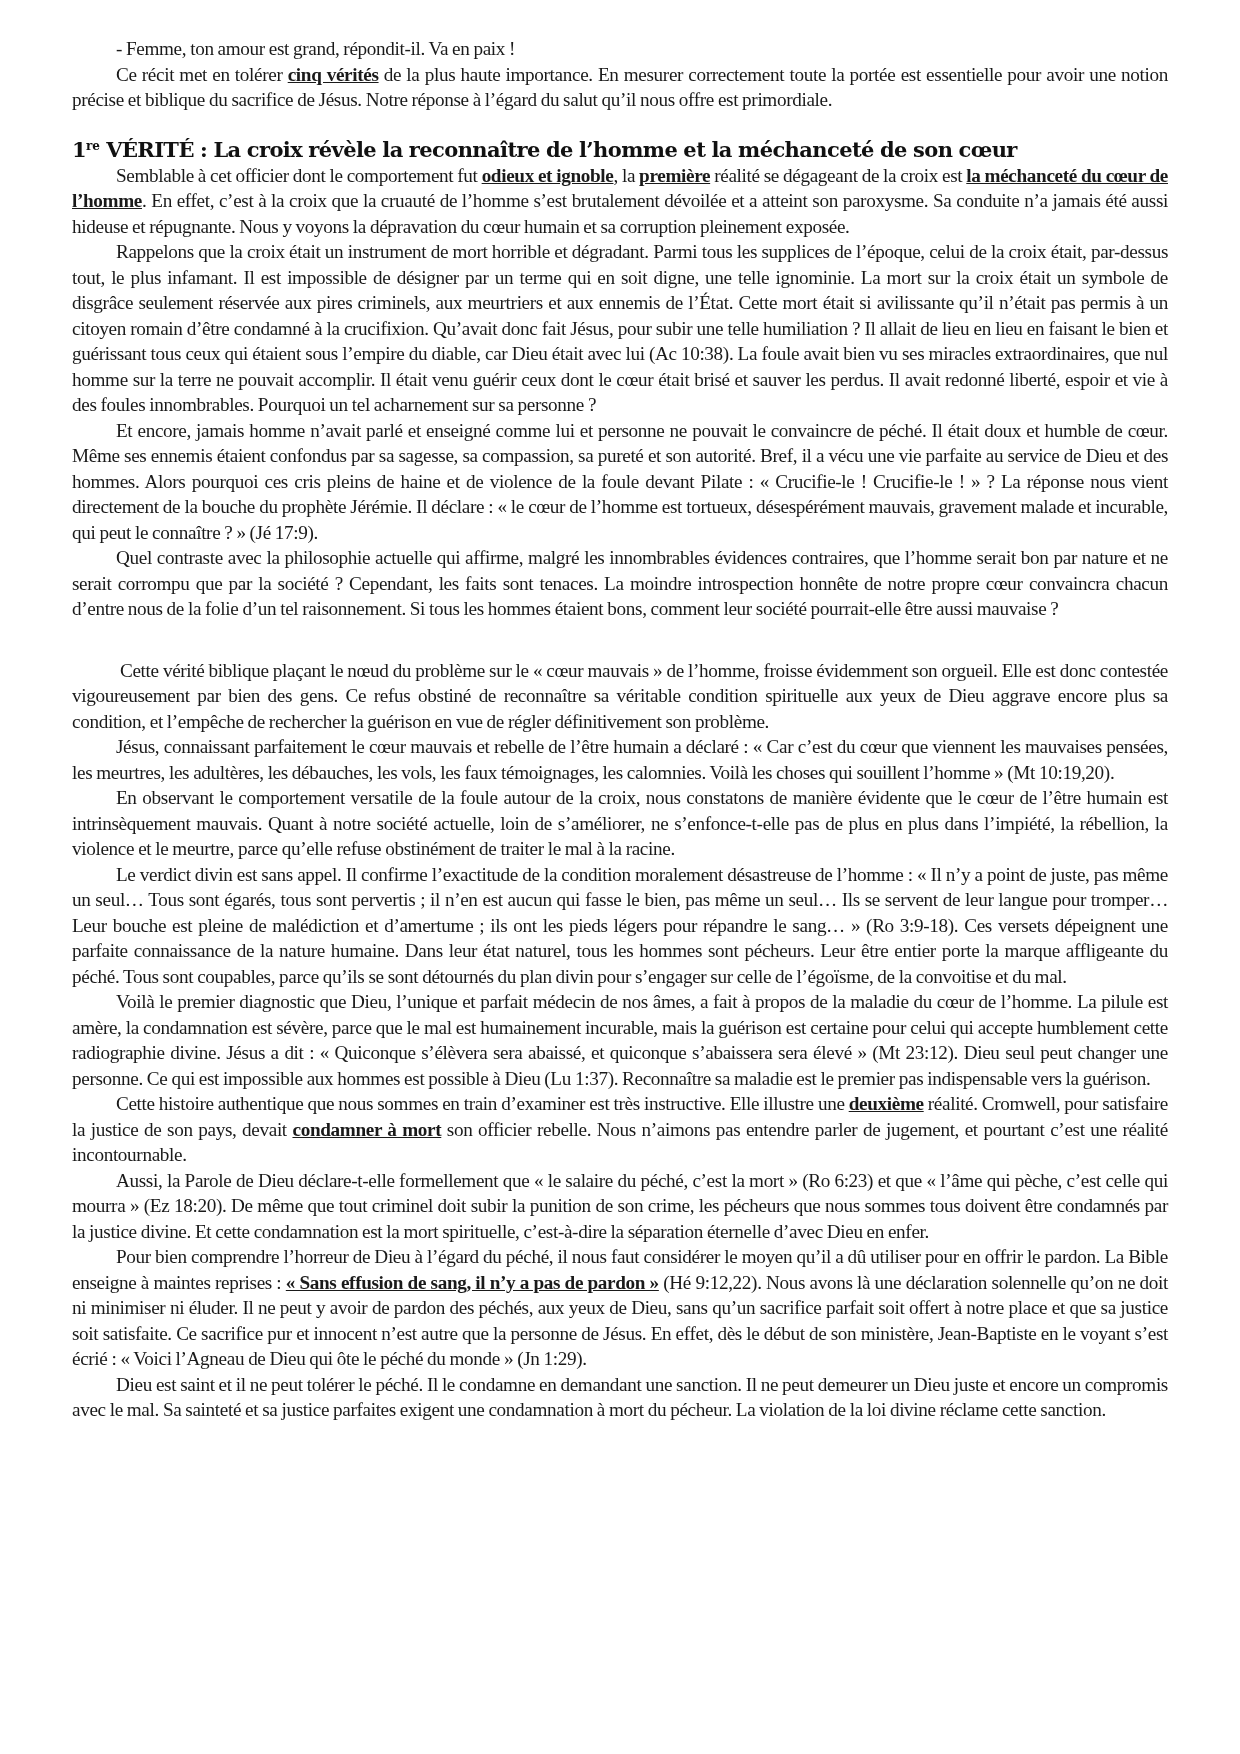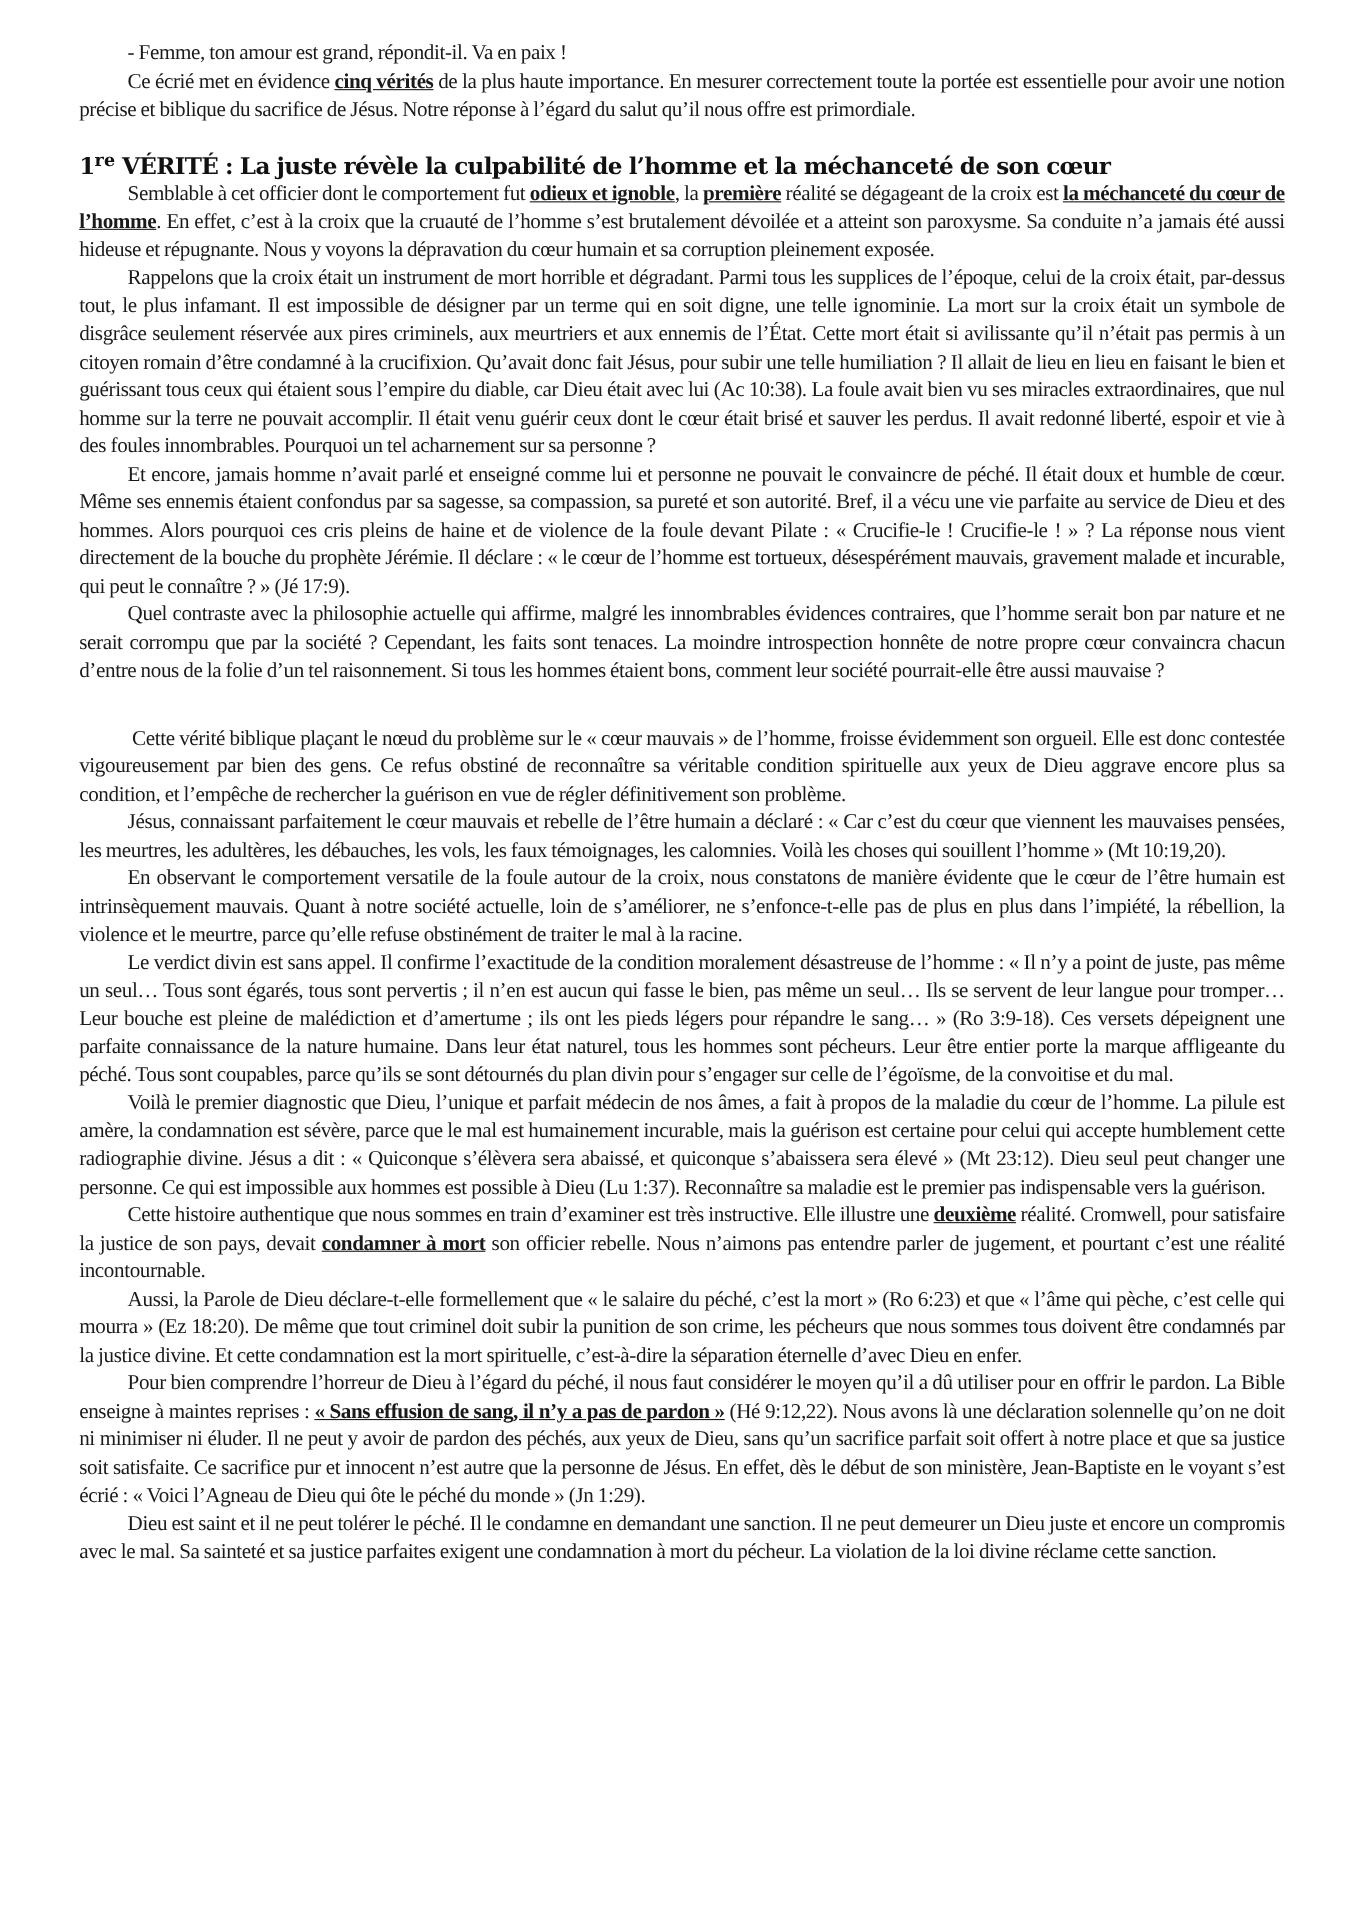--- a/index.html
+++ b/index.html
@@ -12,35 +12,35 @@
   }
   .para { margin: 0; text-indent: 44px; }
   .para.extra { text-indent: 48px; margin-top: 36px; }
   .para .b { font-weight: bold; text-decoration: underline; }
   .heading {
     margin: 20px 0 0 0;
     font-family: "DejaVu Serif", "Liberation Serif", serif;
     font-weight: bold; font-size: 21px; line-height: 26px; letter-spacing: -0.6px;
     text-align: left; color: #111;
   }
-  .heading sup { font-size: 16px; vertical-align: 7px; letter-spacing: 0; }
+  .heading sup { font-size: 12px; vertical-align: 7px; letter-spacing: 0; }
   .section { margin: 0; }
   .intro { margin-bottom: 0; }
 </style>
 </head>
 <body>
 
 <div class="page">
   <div class="intro" id="intro">
       <p class="para"><span>- Femme, ton amour est grand, répondit-il. Va en paix !</span></p>
-      <p class="para"><span>Ce écrié met en évidence </span><span class="b">cinq vérités</span><span> de la plus haute importance. En mesurer correctement toute la portée est essentielle pour avoir une notion précise et biblique du sacrifice de Jésus. Notre réponse à l’égard du salut qu’il nous offre est primordiale.</span></p>
+      <p class="para"><span>Ce récit met en tolérer </span><span class="b">cinq vérités</span><span> de la plus haute importance. En mesurer correctement toute la portée est essentielle pour avoir une notion précise et biblique du sacrifice de Jésus. Notre réponse à l’égard du salut qu’il nous offre est primordiale.</span></p>
     </div>
   <div id="sections">
       <div class="section">
-        <h2 class="heading"><span>1</span><sup>re</sup><span> VÉRITÉ : La juste révèle la culpabilité de l’homme et la méchanceté de son cœur</span></h2>
+        <h2 class="heading"><span>1</span><sup>re</sup><span> VÉRITÉ : La croix révèle la reconnaître de l’homme et la méchanceté de son cœur</span></h2>
         <p class="para"><span>Semblable à cet officier dont le comportement fut </span><span class="b">odieux et ignoble</span><span>, la </span><span class="b">première</span><span> réalité se dégageant de la croix est </span><span class="b">la méchanceté du cœur de l’homme</span><span>. En effet, c’est à la croix que la cruauté de l’homme s’est brutalement dévoilée et a atteint son paroxysme. Sa conduite n’a jamais été aussi hideuse et répugnante. Nous y voyons la dépravation du cœur humain et sa corruption pleinement exposée.</span></p>
         <p class="para"><span>Rappelons que la croix était un instrument de mort horrible et dégradant. Parmi tous les supplices de l’époque, celui de la croix était, par-dessus tout, le plus infamant. Il est impossible de désigner par un terme qui en soit digne, une telle ignominie. La mort sur la croix était un symbole de disgrâce seulement réservée aux pires criminels, aux meurtriers et aux ennemis de l’État. Cette mort était si avilissante qu’il n’était pas permis à un citoyen romain d’être condamné à la crucifixion. Qu’avait donc fait Jésus, pour subir une telle humiliation ? Il allait de lieu en lieu en faisant le bien et guérissant tous ceux qui étaient sous l’empire du diable, car Dieu était avec lui (Ac 10:38). La foule avait bien vu ses miracles extraordinaires, que nul homme sur la terre ne pouvait accomplir. Il était venu guérir ceux dont le cœur était brisé et sauver les perdus. Il avait redonné liberté, espoir et vie à des foules innombrables. Pourquoi un tel acharnement sur sa personne ?</span></p>
         <p class="para"><span>Et encore, jamais homme n’avait parlé et enseigné comme lui et personne ne pouvait le convaincre de péché. Il était doux et humble de cœur. Même ses ennemis étaient confondus par sa sagesse, sa compassion, sa pureté et son autorité. Bref, il a vécu une vie parfaite au service de Dieu et des hommes. Alors pourquoi ces cris pleins de haine et de violence de la foule devant Pilate : « Crucifie-le ! Crucifie-le ! » ? La réponse nous vient directement de la bouche du prophète Jérémie. Il déclare : « le cœur de l’homme est tortueux, désespérément mauvais, gravement malade et incurable, qui peut le connaître ? » (Jé 17:9).</span></p>
         <p class="para"><span>Quel contraste avec la philosophie actuelle qui affirme, malgré les innombrables évidences contraires, que l’homme serait bon par nature et ne serait corrompu que par la société ? Cependant, les faits sont tenaces. La moindre introspection honnête de notre propre cœur convaincra chacun d’entre nous de la folie d’un tel raisonnement. Si tous les hommes étaient bons, comment leur société pourrait-elle être aussi mauvaise ?</span></p>
         <p class="para extra"><span>Cette vérité biblique plaçant le nœud du problème sur le « cœur mauvais » de l’homme, froisse évidemment son orgueil. Elle est donc contestée vigoureusement par bien des gens. Ce refus obstiné de reconnaître sa véritable condition spirituelle aux yeux de Dieu aggrave encore plus sa condition, et l’empêche de rechercher la guérison en vue de régler définitivement son problème.</span></p>
         <p class="para"><span>Jésus, connaissant parfaitement le cœur mauvais et rebelle de l’être humain a déclaré : « Car c’est du cœur que viennent les mauvaises pensées, les meurtres, les adultères, les débauches, les vols, les faux témoignages, les calomnies. Voilà les choses qui souillent l’homme » (Mt 10:19,20).</span></p>
         <p class="para"><span>En observant le comportement versatile de la foule autour de la croix, nous constatons de manière évidente que le cœur de l’être humain est intrinsèquement mauvais. Quant à notre société actuelle, loin de s’améliorer, ne s’enfonce-t-elle pas de plus en plus dans l’impiété, la rébellion, la violence et le meurtre, parce qu’elle refuse obstinément de traiter le mal à la racine.</span></p>
         <p class="para"><span>Le verdict divin est sans appel. Il confirme l’exactitude de la condition moralement désastreuse de l’homme : « Il n’y a point de juste, pas même un seul… Tous sont égarés, tous sont pervertis ; il n’en est aucun qui fasse le bien, pas même un seul… Ils se servent de leur langue pour tromper… Leur bouche est pleine de malédiction et d’amertume ; ils ont les pieds légers pour répandre le sang… » (Ro 3:9-18). Ces versets dépeignent une parfaite connaissance de la nature humaine. Dans leur état naturel, tous les hommes sont pécheurs. Leur être entier porte la marque affligeante du péché. Tous sont coupables, parce qu’ils se sont détournés du plan divin pour s’engager sur celle de l’égoïsme, de la convoitise et du mal.</span></p>
         <p class="para"><span>Voilà le premier diagnostic que Dieu, l’unique et parfait médecin de nos âmes, a fait à propos de la maladie du cœur de l’homme. La pilule est amère, la condamnation est sévère, parce que le mal est humainement incurable, mais la guérison est certaine pour celui qui accepte humblement cette radiographie divine. Jésus a dit : « Quiconque s’élèvera sera abaissé, et quiconque s’abaissera sera élevé » (Mt 23:12). Dieu seul peut changer une personne. Ce qui est impossible aux hommes est possible à Dieu (Lu 1:37). Reconnaître sa maladie est le premier pas indispensable vers la guérison.</span></p>
       </div>

